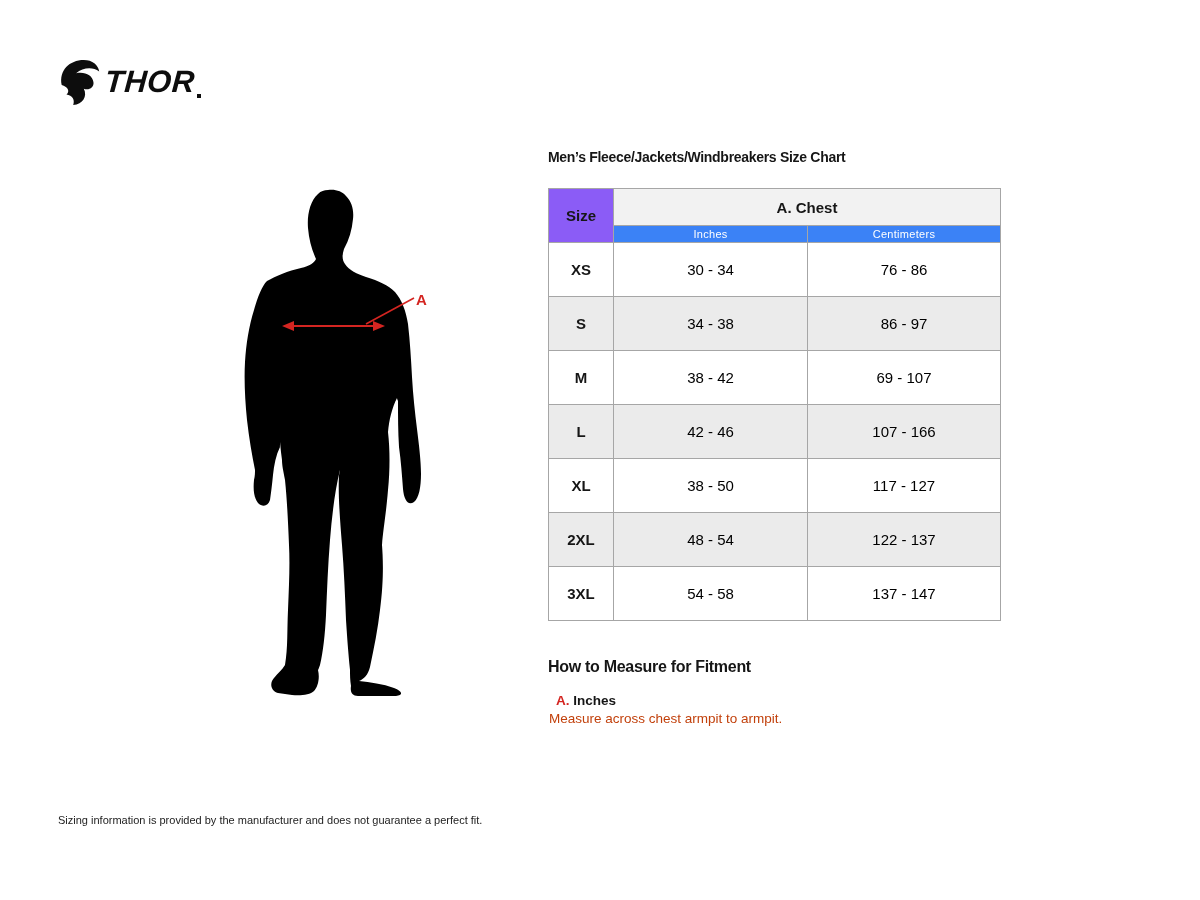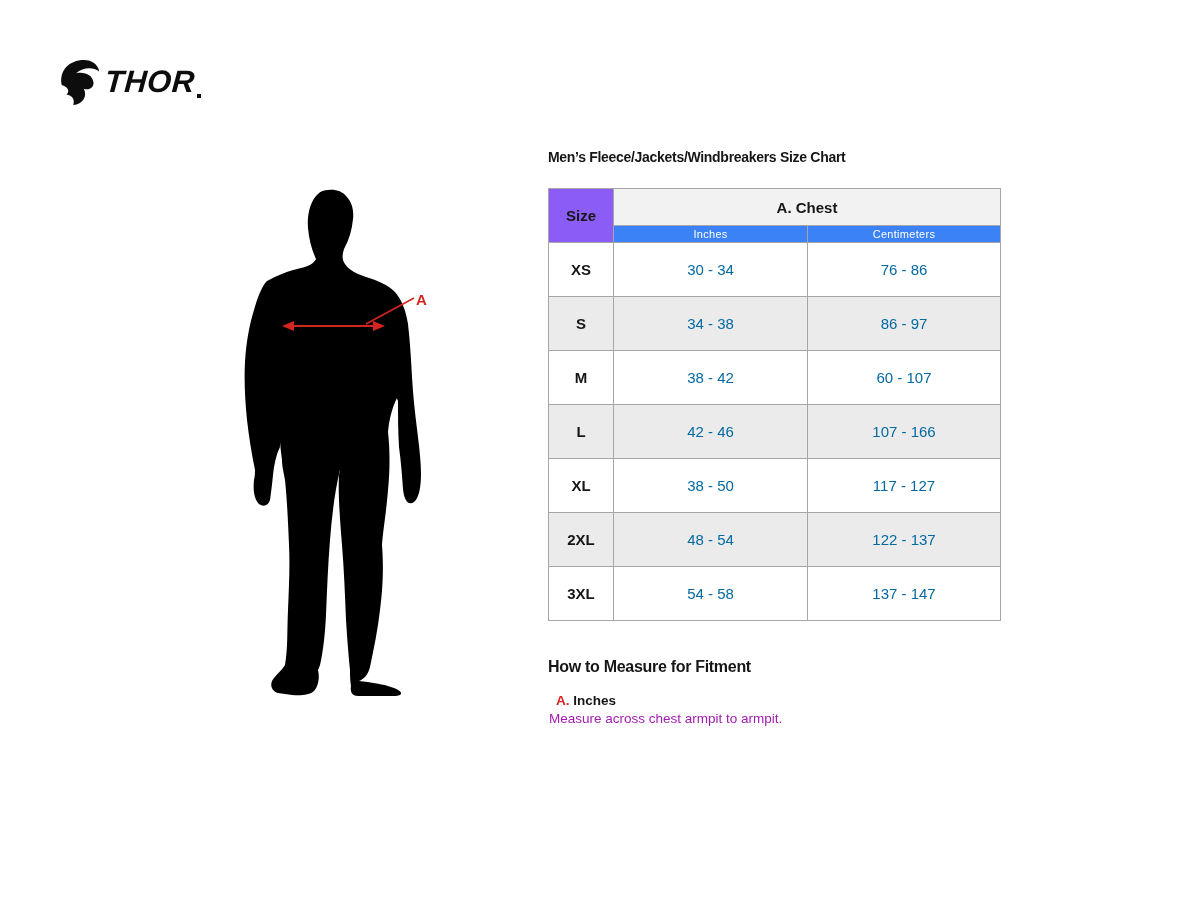--- a/index.html
+++ b/index.html
@@ -17,28 +17,28 @@
   .figure text{font-family:"Liberation Sans",sans-serif;}
 
   
   .chart-title{position:absolute;left:548px;top:149px;font-size:14px;font-weight:bold;letter-spacing:-0.3px;color:#161616;}
 
   table.size-chart{position:absolute;left:548px;top:188px;width:452px;border-collapse:collapse;table-layout:fixed;font-size:15px;}
   table.size-chart th,table.size-chart td{border:1px solid #a6a6a6;text-align:center;padding:0;}
   th.size-h{background:#8b5cf6;font-size:15px;font-weight:bold;color:#161616;}
   th.group-h{background:#f2f2f2;height:36px;font-size:15px;font-weight:bold;color:#161616;}
   th.unit-h{background:#3b82f6;color:#fff;height:16px;font-size:11px;font-weight:normal;letter-spacing:0.3px;}
-  tbody td{height:53px;color:#0369a1;}
+  tbody td{height:53px;color:#000000;}
   td.size-cell{font-weight:bold;color:#161616;}
   tbody tr:nth-child(even){background:#ebebeb;}
 
   .howto-heading{position:absolute;left:548px;top:658px;font-size:16px;font-weight:bold;letter-spacing:-0.3px;color:#161616;}
   .measure-item{position:absolute;left:556px;top:693px;font-size:13.5px;font-weight:bold;color:#161616;}
   .measure-item .mkey{font-weight:bold;}
-  .measure-desc{position:absolute;left:549px;top:711px;font-size:13.5px;color:#a21caf;}
+  .measure-desc{position:absolute;left:549px;top:711px;font-size:13.5px;color:#c2410c;}
 
   .disclaimer{position:absolute;left:58px;top:813px;font-size:11px;line-height:14.5px;color:#222;}
 </style>
 </head>
 <body>
 
 <div id="canvas">
 
   <div class="logo">
     <svg viewBox="0 0 46 52" aria-hidden="true">
@@ -116,21 +116,21 @@
           <td class="value-cell">76 - 86</td>
         </tr>
         <tr>
           <td class="size-cell">S</td>
           <td class="value-cell">34 - 38</td>
           <td class="value-cell">86 - 97</td>
         </tr>
         <tr>
           <td class="size-cell">M</td>
           <td class="value-cell">38 - 42</td>
-          <td class="value-cell">60 - 107</td>
+          <td class="value-cell">69 - 107</td>
         </tr>
         <tr>
           <td class="size-cell">L</td>
           <td class="value-cell">42 - 46</td>
           <td class="value-cell">107 - 166</td>
         </tr>
         <tr>
           <td class="size-cell">XL</td>
           <td class="value-cell">38 - 50</td>
           <td class="value-cell">117 - 127</td>
@@ -149,15 +149,16 @@
   </table>
 
   <div class="howto-heading">How to Measure for Fitment</div>
   <div class="measure-item">
     <span class="mkey" style="color: rgb(212, 37, 33);">A.</span>
     <span class="mname">Inches</span>
   </div>
   <div class="measure-desc">Measure across chest armpit to armpit.</div>
 
   <div class="disclaimer">
+    <div>Sizing information is provided by the manufacturer and does not guarantee a perfect fit.</div>
   </div>
 
 </div>
 
 </body></html>

